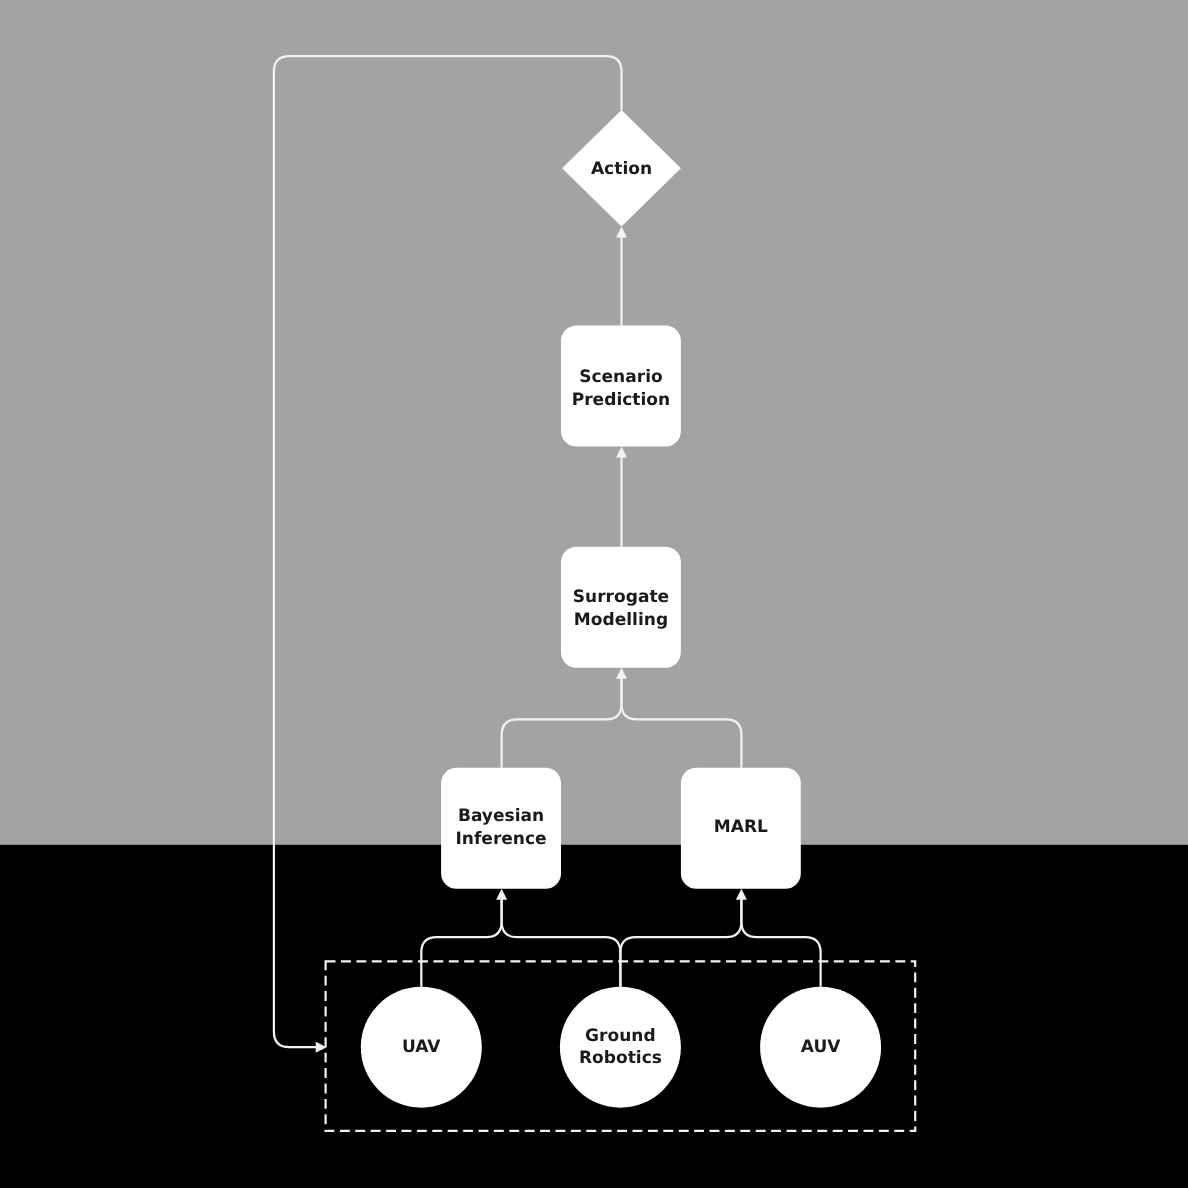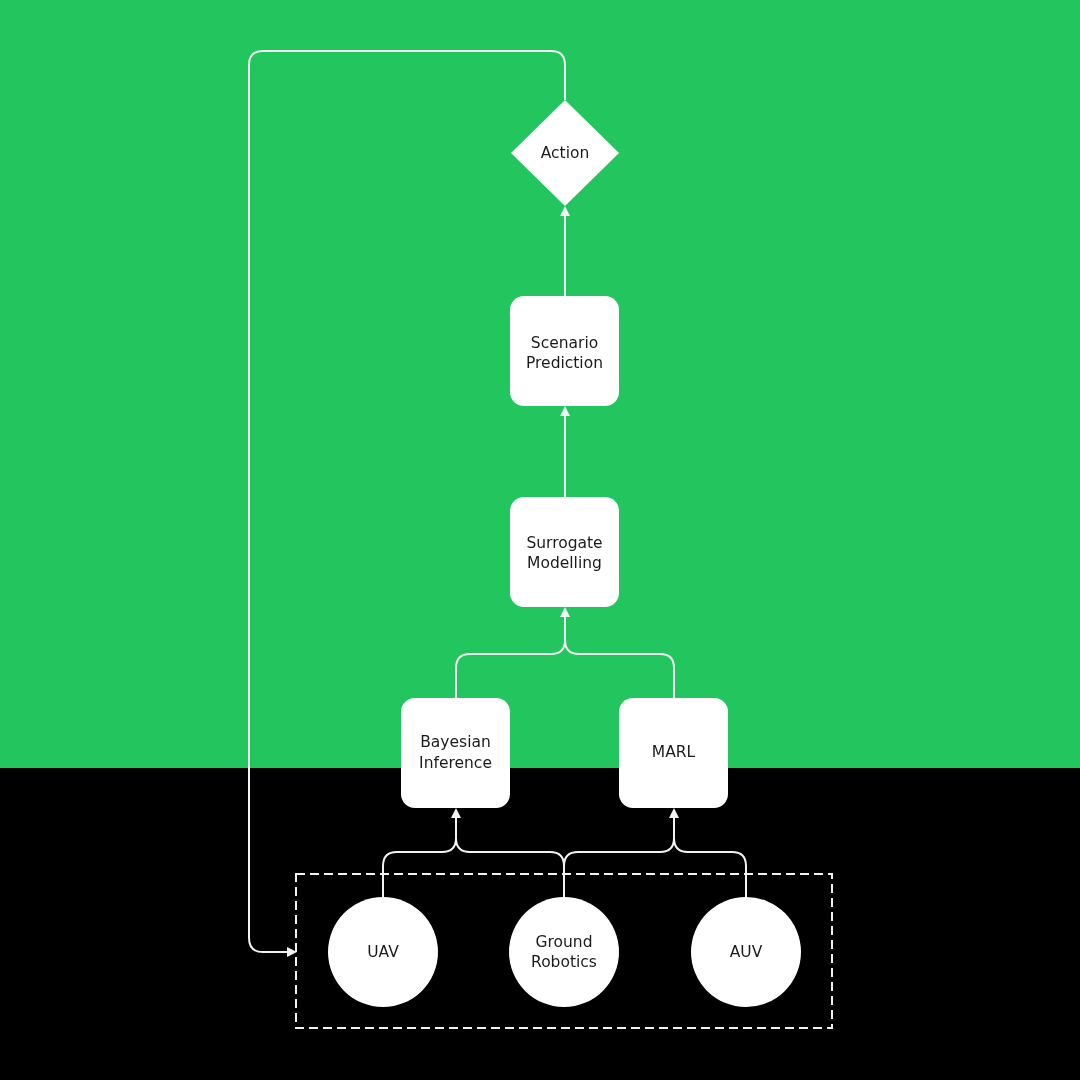--- a/index.html
+++ b/index.html
@@ -11,21 +11,22 @@
   body {
     width: 1080px;
     height: 1080px;
     overflow: hidden;
     font-family: "DejaVu Sans", "Liberation Sans", sans-serif;
   }
   #diagram-root {
     position: relative;
     width: 1080px;
     height: 768px;
-    background: #22c55e;
+    background: #a3a3a3;
+    font-weight: bold;
   }
   #diagram-svg {
     position: absolute;
     top: 0;
     left: 0;
     width: 1080px;
     height: 1080px;
     display: block;
   }
   .node-label {

